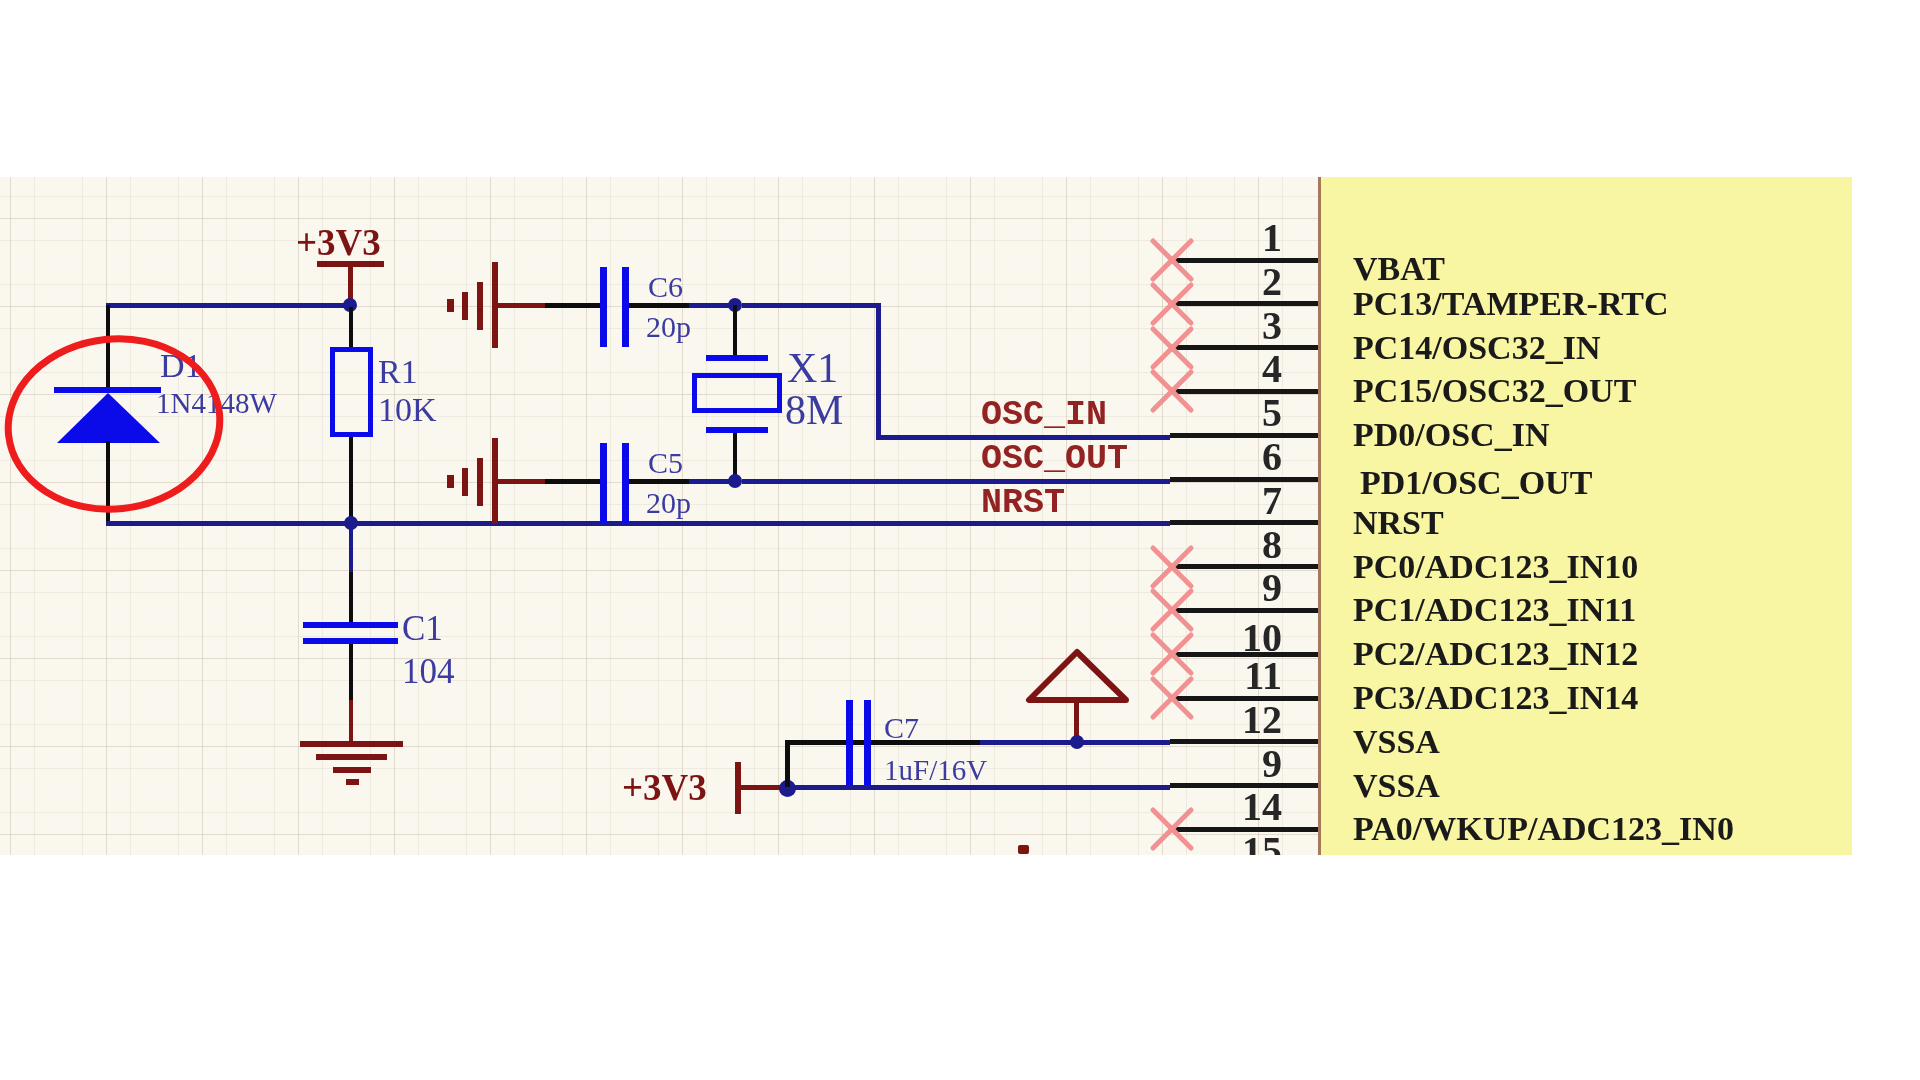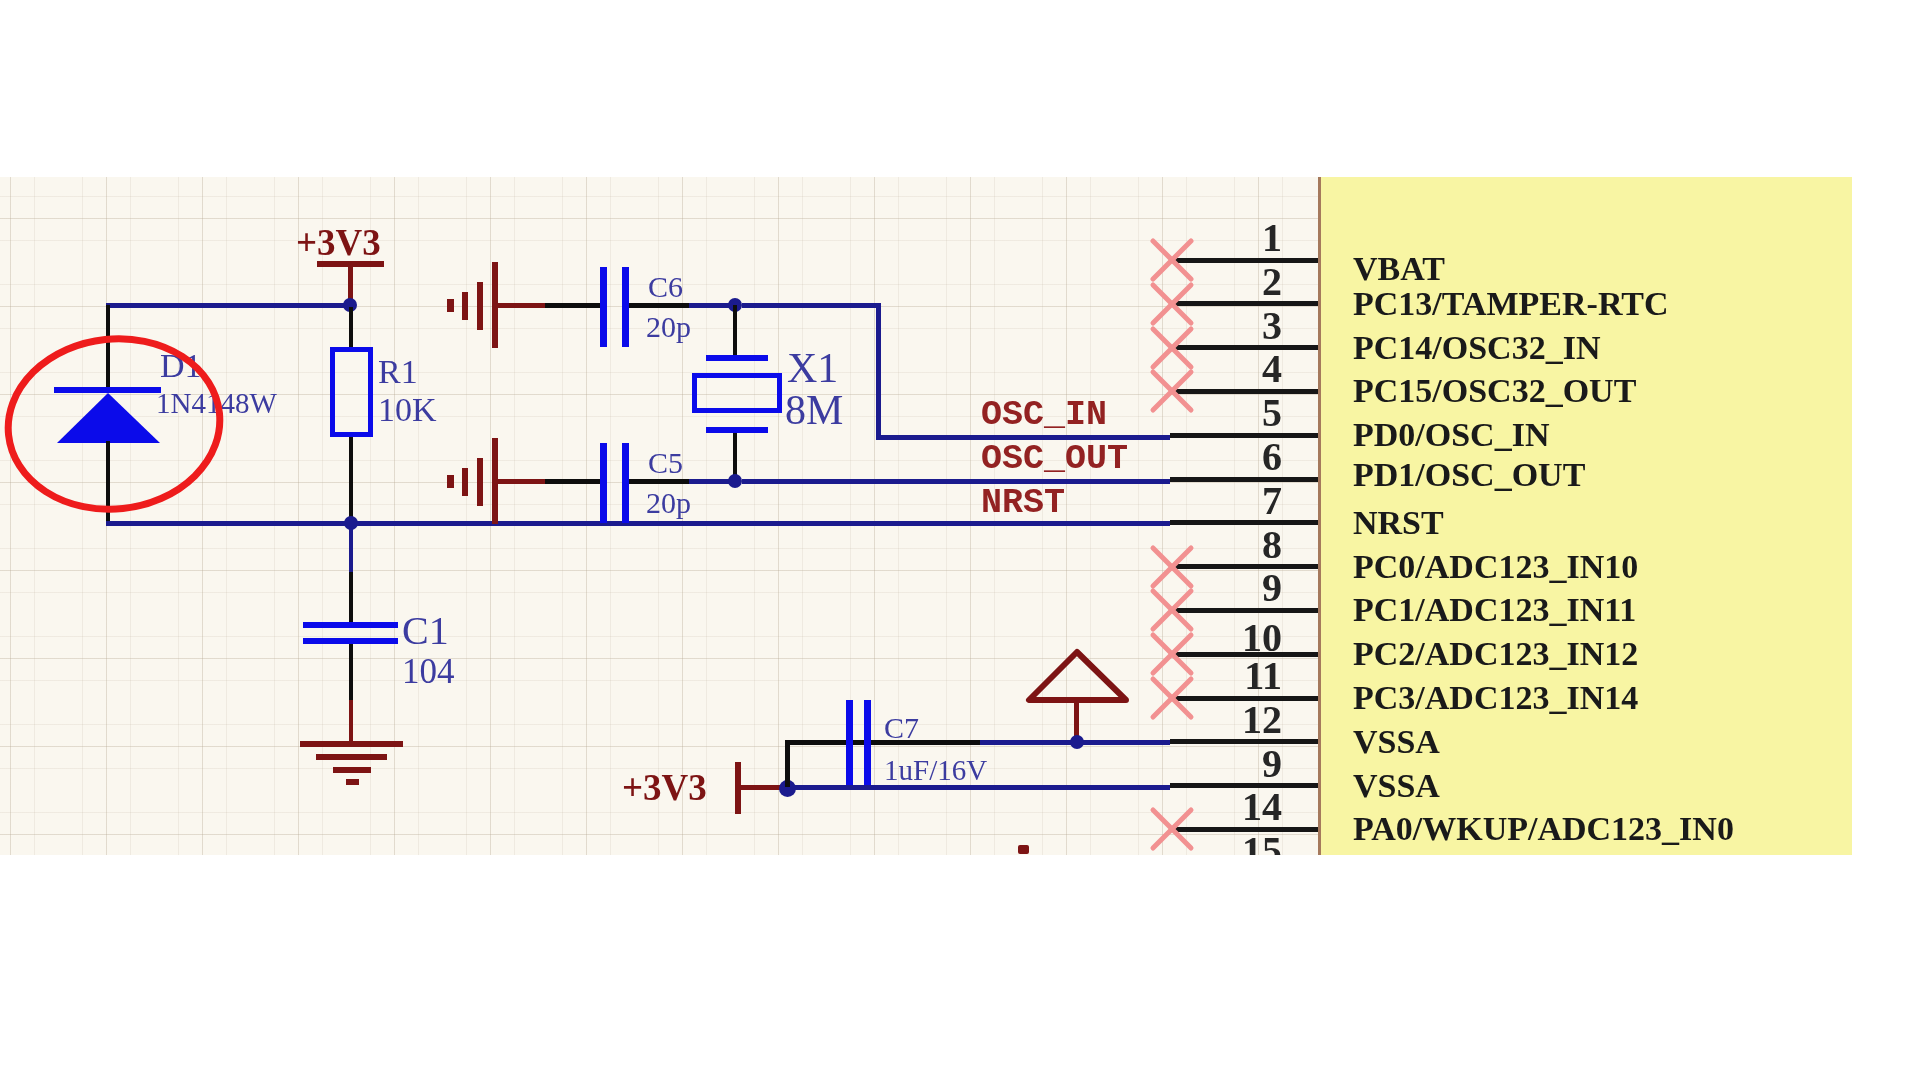--- a/index.html
+++ b/index.html
@@ -70,21 +70,21 @@
     <div class="lbl" style="left:378px;top:216px;font-size:34px;">10K</div>
     <div class="wire-k" style="left:349px;top:260px;width:4px;height:86px;"></div>
     <div class="dot" style="left:344px;top:339px;"></div>
 
     <div class="wire-b" style="left:106px;top:344px;width:1064px;height:5px;"></div>
 
     <div class="wire-b" style="left:349px;top:349px;width:4px;height:46px;"></div>
     <div class="wire-k" style="left:349px;top:395px;width:4px;height:50px;"></div>
     <div class="plate" style="left:303px;top:445px;width:95px;height:6px;"></div>
     <div class="plate" style="left:303px;top:461px;width:95px;height:6px;"></div>
-    <div class="lbl" style="left:402px;top:434px;font-size:40px;">C1</div>
+    <div class="lbl" style="left:402px;top:434px;font-size:35px;">C1</div>
     <div class="lbl" style="left:402px;top:477px;font-size:35px;">104</div>
     <div class="wire-k" style="left:349px;top:467px;width:4px;height:56px;"></div>
     <div class="wire-r" style="left:349px;top:523px;width:4px;height:42px;"></div>
     <div class="gbar" style="left:300px;top:564px;width:103px;height:6px;"></div>
     <div class="gbar" style="left:316px;top:577px;width:71px;height:6px;"></div>
     <div class="gbar" style="left:333px;top:590px;width:38px;height:6px;"></div>
     <div class="gbar" style="left:346px;top:602px;width:13px;height:6px;"></div>
 
     <div class="gbar" style="left:492px;top:85px;width:6px;height:86px;"></div>
     <div class="gbar" style="left:477px;top:105px;width:6px;height:48px;"></div>
@@ -185,21 +185,21 @@
             <line x1="4" y1="4" x2="42" y2="42" stroke="var(--nc-pink)" stroke-width="5" stroke-linecap="round"></line>
             <line x1="4" y1="42" x2="42" y2="4" stroke="var(--nc-pink)" stroke-width="5" stroke-linecap="round"></line>
           </svg>
         </div>
         <div class="pin-name" style="top: 196.4px;">PC15/OSC32_OUT</div>
         <div class="pin-num" style="top: 218.2px;">5</div>
         <div class="pin-stub" style="top: 255.7px;"></div>
         <div class="pin-name" style="top: 240.2px;">PD0/OSC_IN</div>
         <div class="pin-num" style="top: 262px;">6</div>
         <div class="pin-stub" style="top: 299.5px;"></div>
-        <div class="pin-name" style="top: 280px;">PD1/OSC_OUT</div>
+        <div class="pin-name" style="top: 288px; margin-left: 7px;">PD1/OSC_OUT</div>
         <div class="pin-num" style="top: 305.8px;">7</div>
         <div class="pin-stub" style="top: 343.3px;"></div>
         <div class="pin-name" style="top: 327.8px;">NRST</div>
         <div class="pin-num" style="top: 349.6px;">8</div>
         <div class="pin-stub" style="top: 387.1px;"></div>
         <div class="ncx" style="left: 1149px; top: 366.6px;">
           <svg width="46" height="46">
             <line x1="4" y1="4" x2="42" y2="42" stroke="var(--nc-pink)" stroke-width="5" stroke-linecap="round"></line>
             <line x1="4" y1="42" x2="42" y2="4" stroke="var(--nc-pink)" stroke-width="5" stroke-linecap="round"></line>
           </svg>

